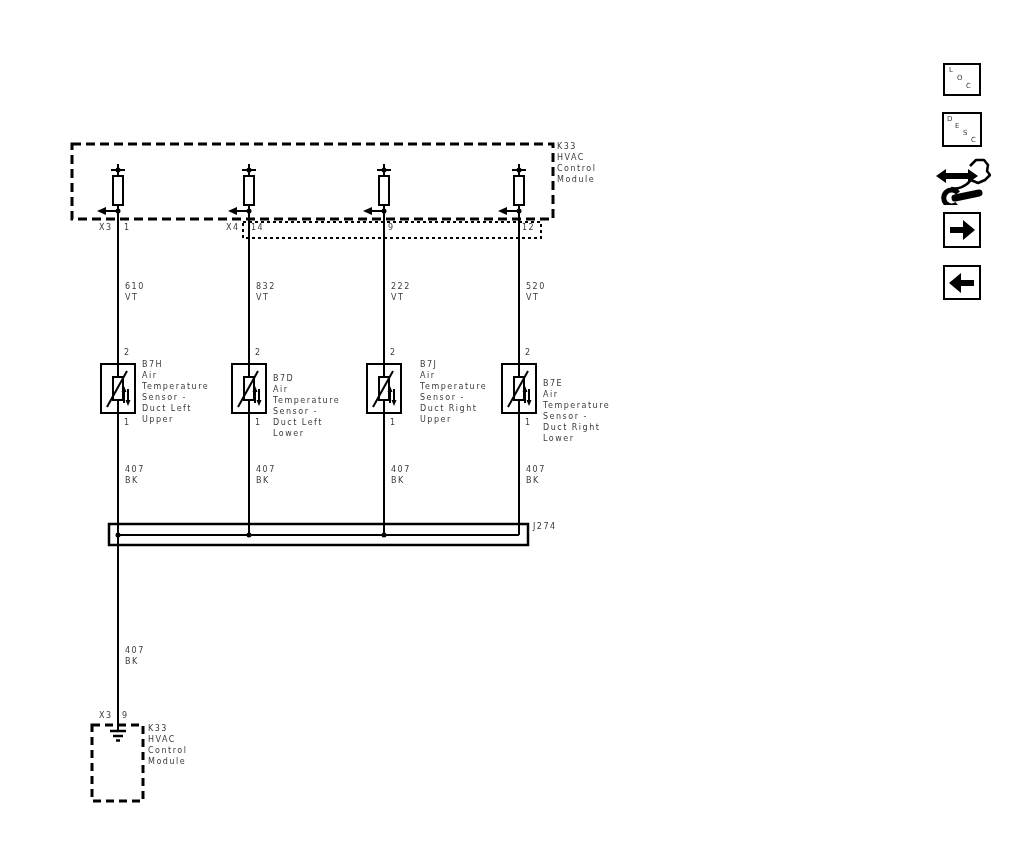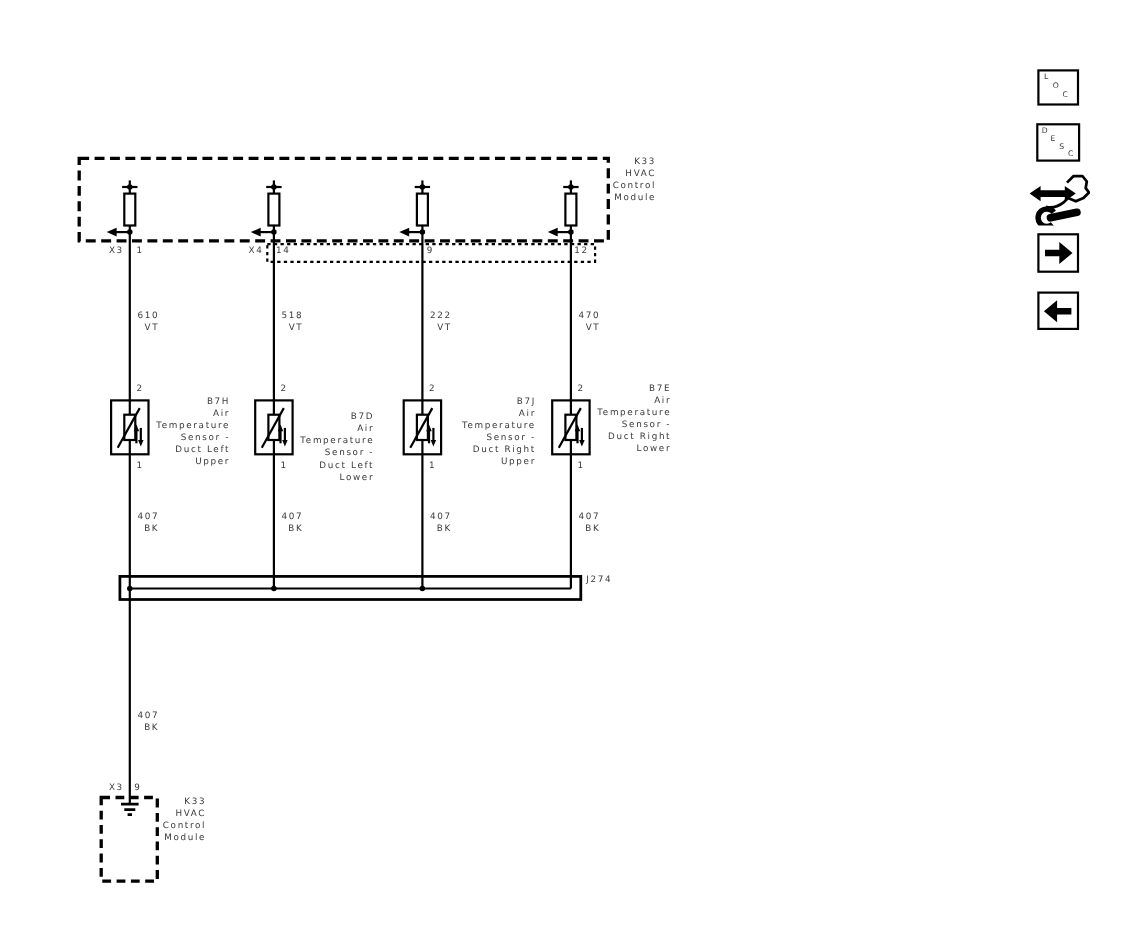--- a/index.html
+++ b/index.html
@@ -1,20 +1,20 @@
 <!DOCTYPE html>
 <html><head>
 <meta charset="utf-8">
 <style>
   html,body{margin:0;padding:0;background:#fff;}
   .page{position:relative;width:1033px;height:857px;background:#fff;overflow:hidden;
         font-family:"DejaVu Sans",sans-serif;}
   .lines{position:absolute;left:0;top:0;}
   .t{position:absolute;font-size:8px;line-height:11px;letter-spacing:1.5px;
-     color:#3a3a3a;white-space:nowrap;text-align:right;}
+     color:#3a3a3a;white-space:nowrap;}
   .btn{position:absolute;border:2px solid #000;background:#fff;box-sizing:border-box;}
   .btn .bl{position:absolute;font-size:7px;letter-spacing:0;color:#3a3a3a;}
   .iconwrap{position:absolute;}
 </style>
 </head>
 <body>
 
 <div class="page">
 
   <svg class="lines" width="1033" height="857" viewBox="0 0 1033 857">
@@ -140,21 +140,21 @@
     <div>Duct Left</div>
     <div>Upper</div>
   </div>
   <span class="t" style="left:124px;top:417px">1</span>
   <div class="t" style="left:125px;top:464px">
     <div>407</div>
     <div>BK</div>
   </div>
 
   <div class="t" style="left:256px;top:281px">
-    <div>518</div>
+    <div>832</div>
     <div>VT</div>
   </div>
   <span class="t" style="left:255px;top:347px">2</span>
   <div class="t" style="left:273px;top:373px">
     <div>B7D</div>
     <div>Air</div>
     <div>Temperature</div>
     <div>Sensor -</div>
     <div>Duct Left</div>
     <div>Lower</div>
@@ -178,25 +178,25 @@
     <div>Duct Right</div>
     <div>Upper</div>
   </div>
   <span class="t" style="left:390px;top:417px">1</span>
   <div class="t" style="left:391px;top:464px">
     <div>407</div>
     <div>BK</div>
   </div>
 
   <div class="t" style="left:526px;top:281px">
-    <div>470</div>
+    <div>520</div>
     <div>VT</div>
   </div>
   <span class="t" style="left:525px;top:347px">2</span>
-  <div class="t" style="left:543px;top:347px">
+  <div class="t" style="left:543px;top:378px">
     <div>B7E</div>
     <div>Air</div>
     <div>Temperature</div>
     <div>Sensor -</div>
     <div>Duct Right</div>
     <div>Lower</div>
   </div>
   <span class="t" style="left:525px;top:417px">1</span>
   <div class="t" style="left:526px;top:464px">
     <div>407</div>

